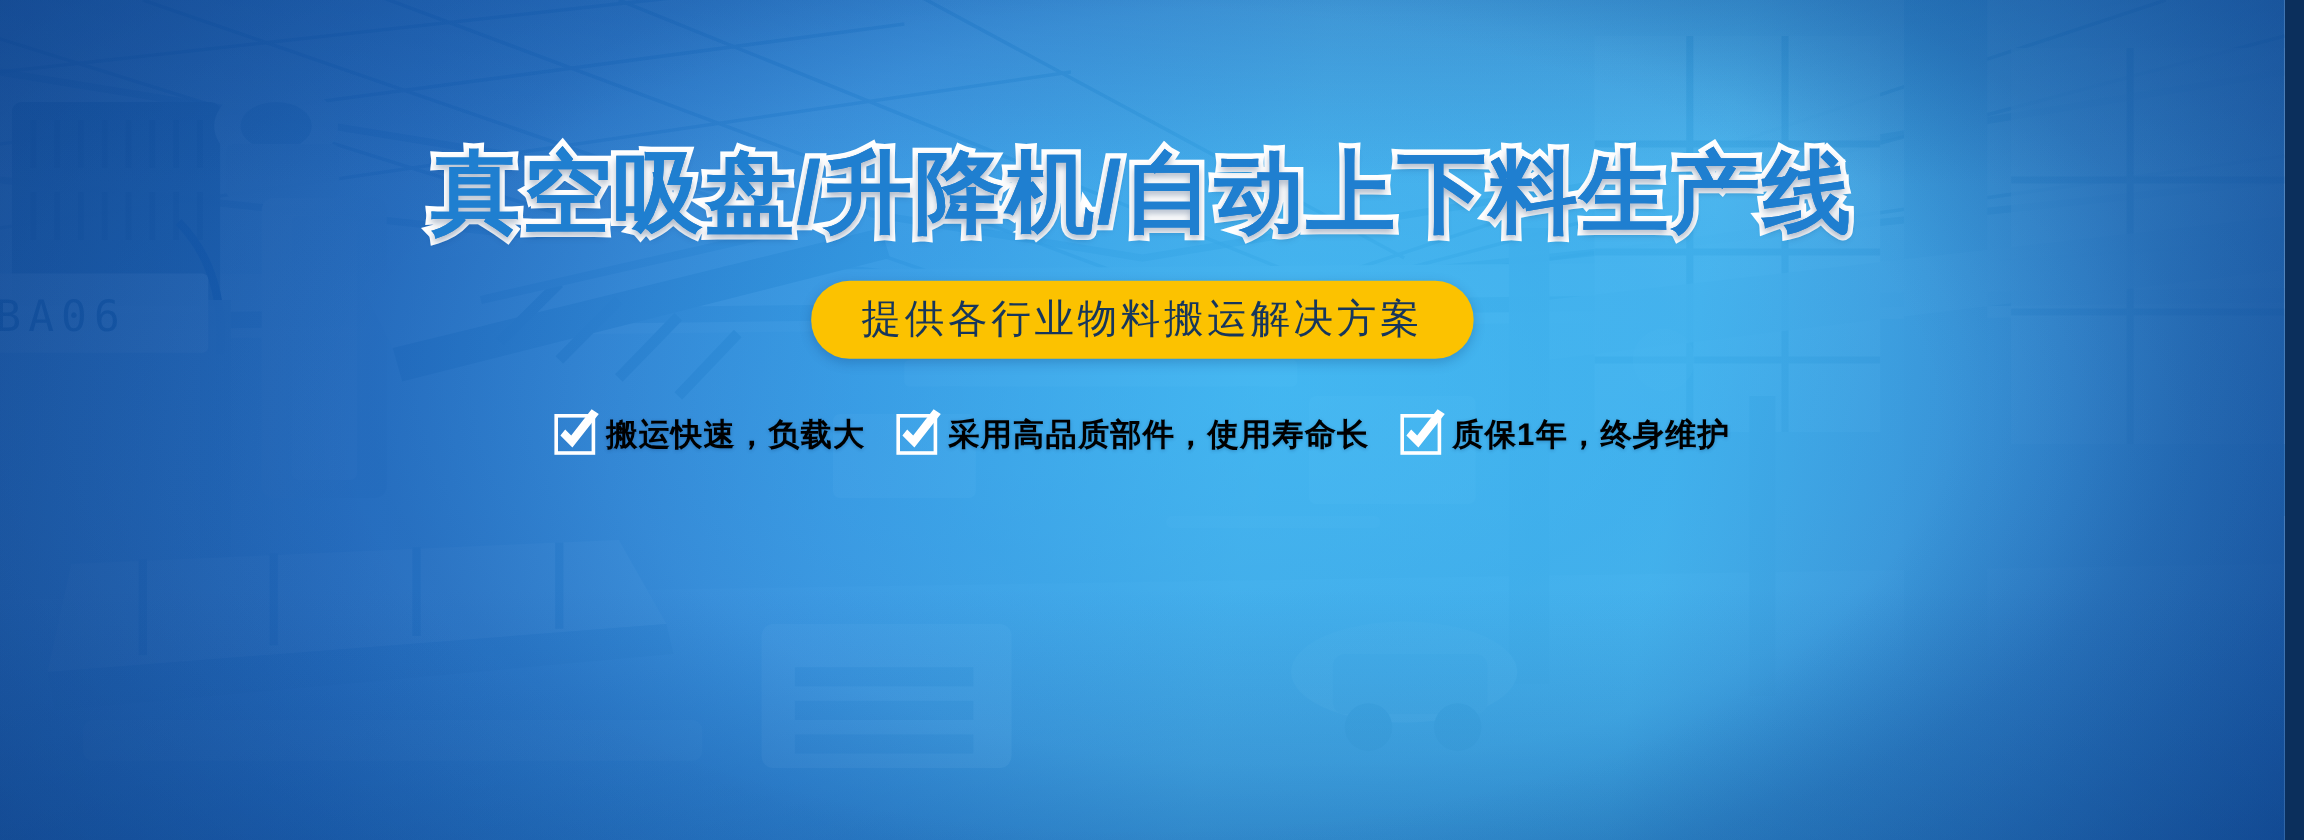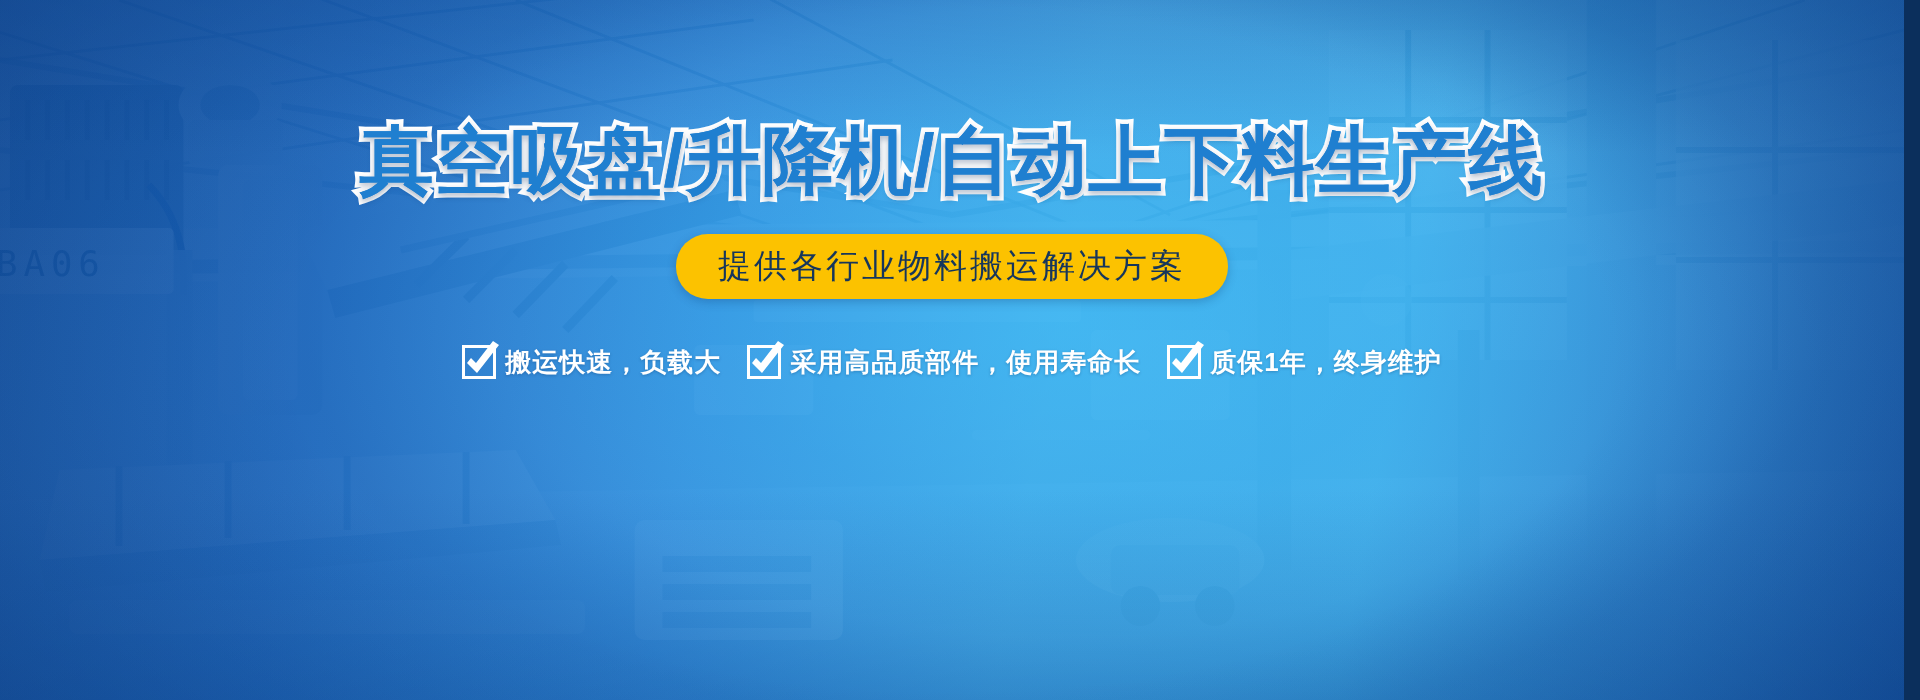--- a/index.html
+++ b/index.html
@@ -113,21 +113,21 @@
   }
   .check-icon{
     position:relative;
     width:34px;height:34px;
     flex:0 0 34px;
     border:3px solid #ffffff;
     display:block;
   }
   .check-icon svg{position:absolute;left:-6px;top:-9px;width:46px;height:46px;}
   .feature-label{
-    color:#ffffff;
+    color:#000000;
     font-size:26px;
     font-weight:bold;
     letter-spacing:1px;
     line-height:1;
     text-shadow:0 1px 3px rgba(8,45,100,0.30);
   }
 </style>
 </head>
 <body>
 

